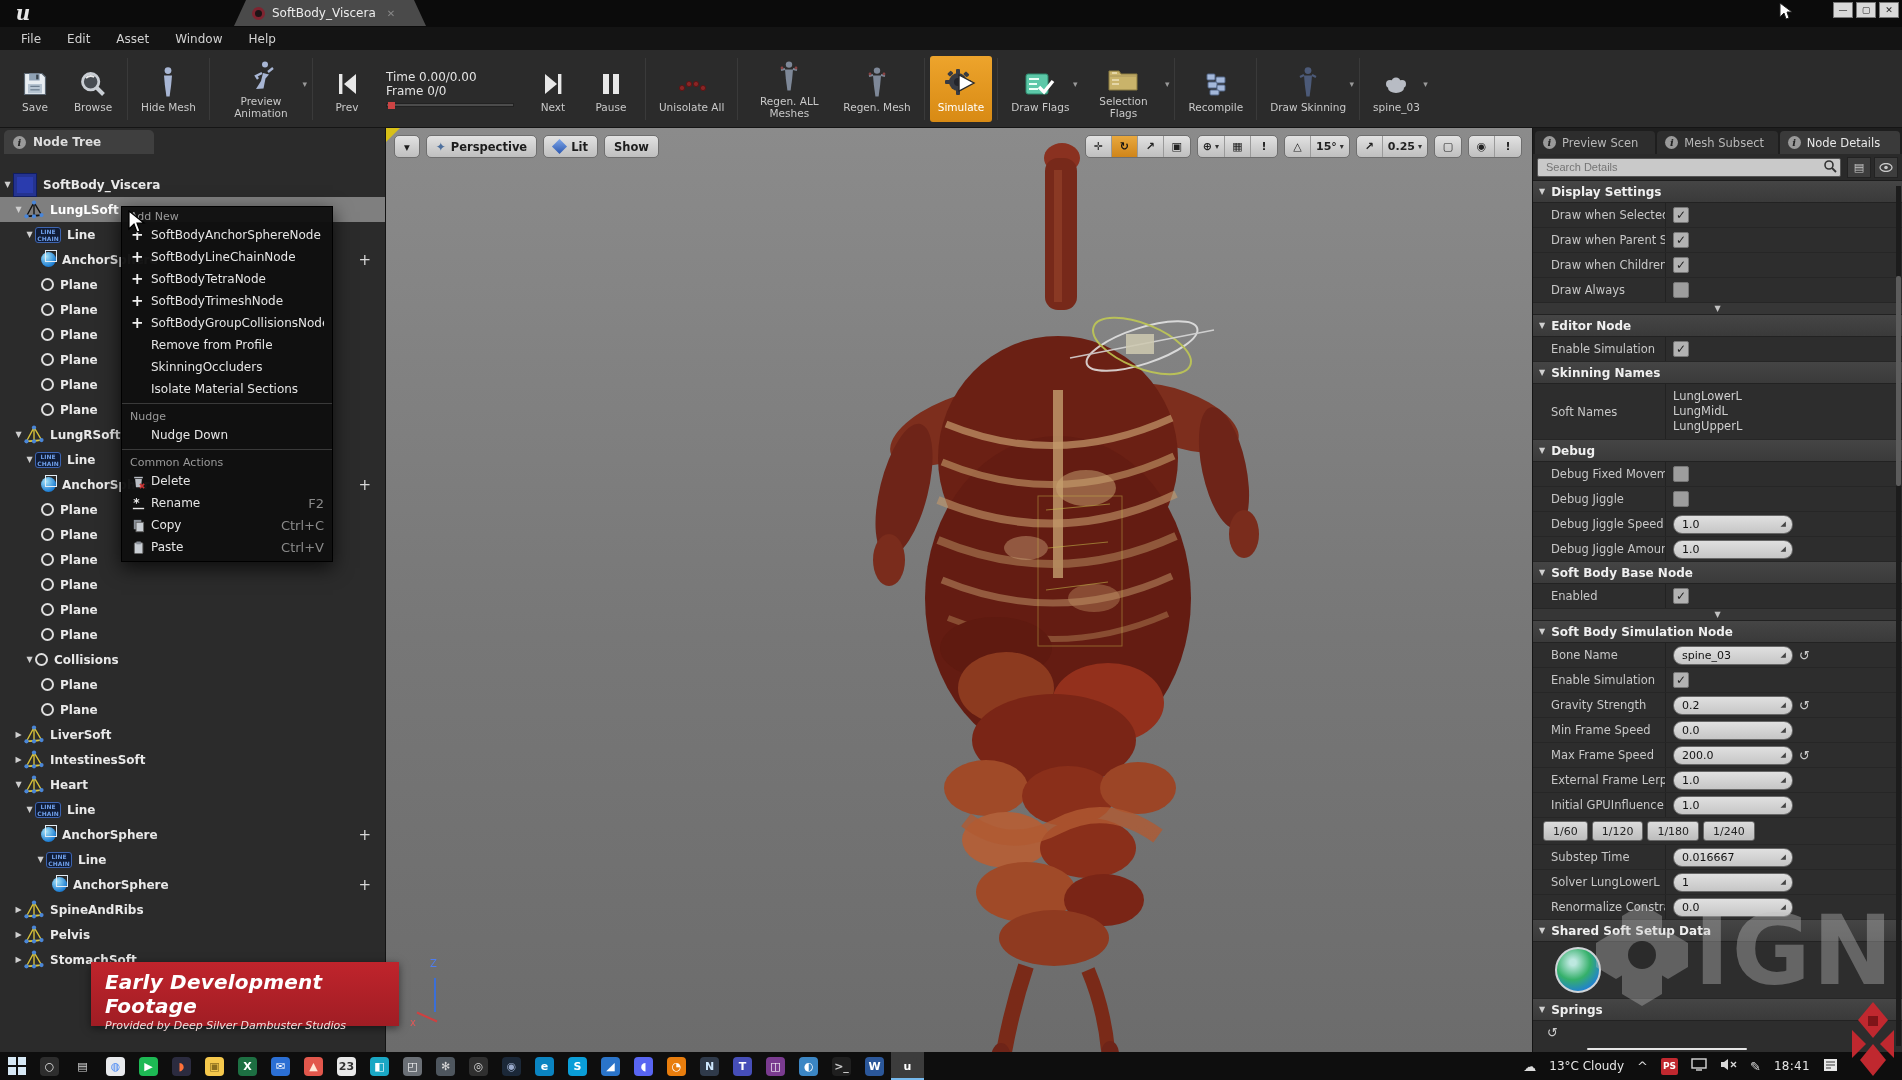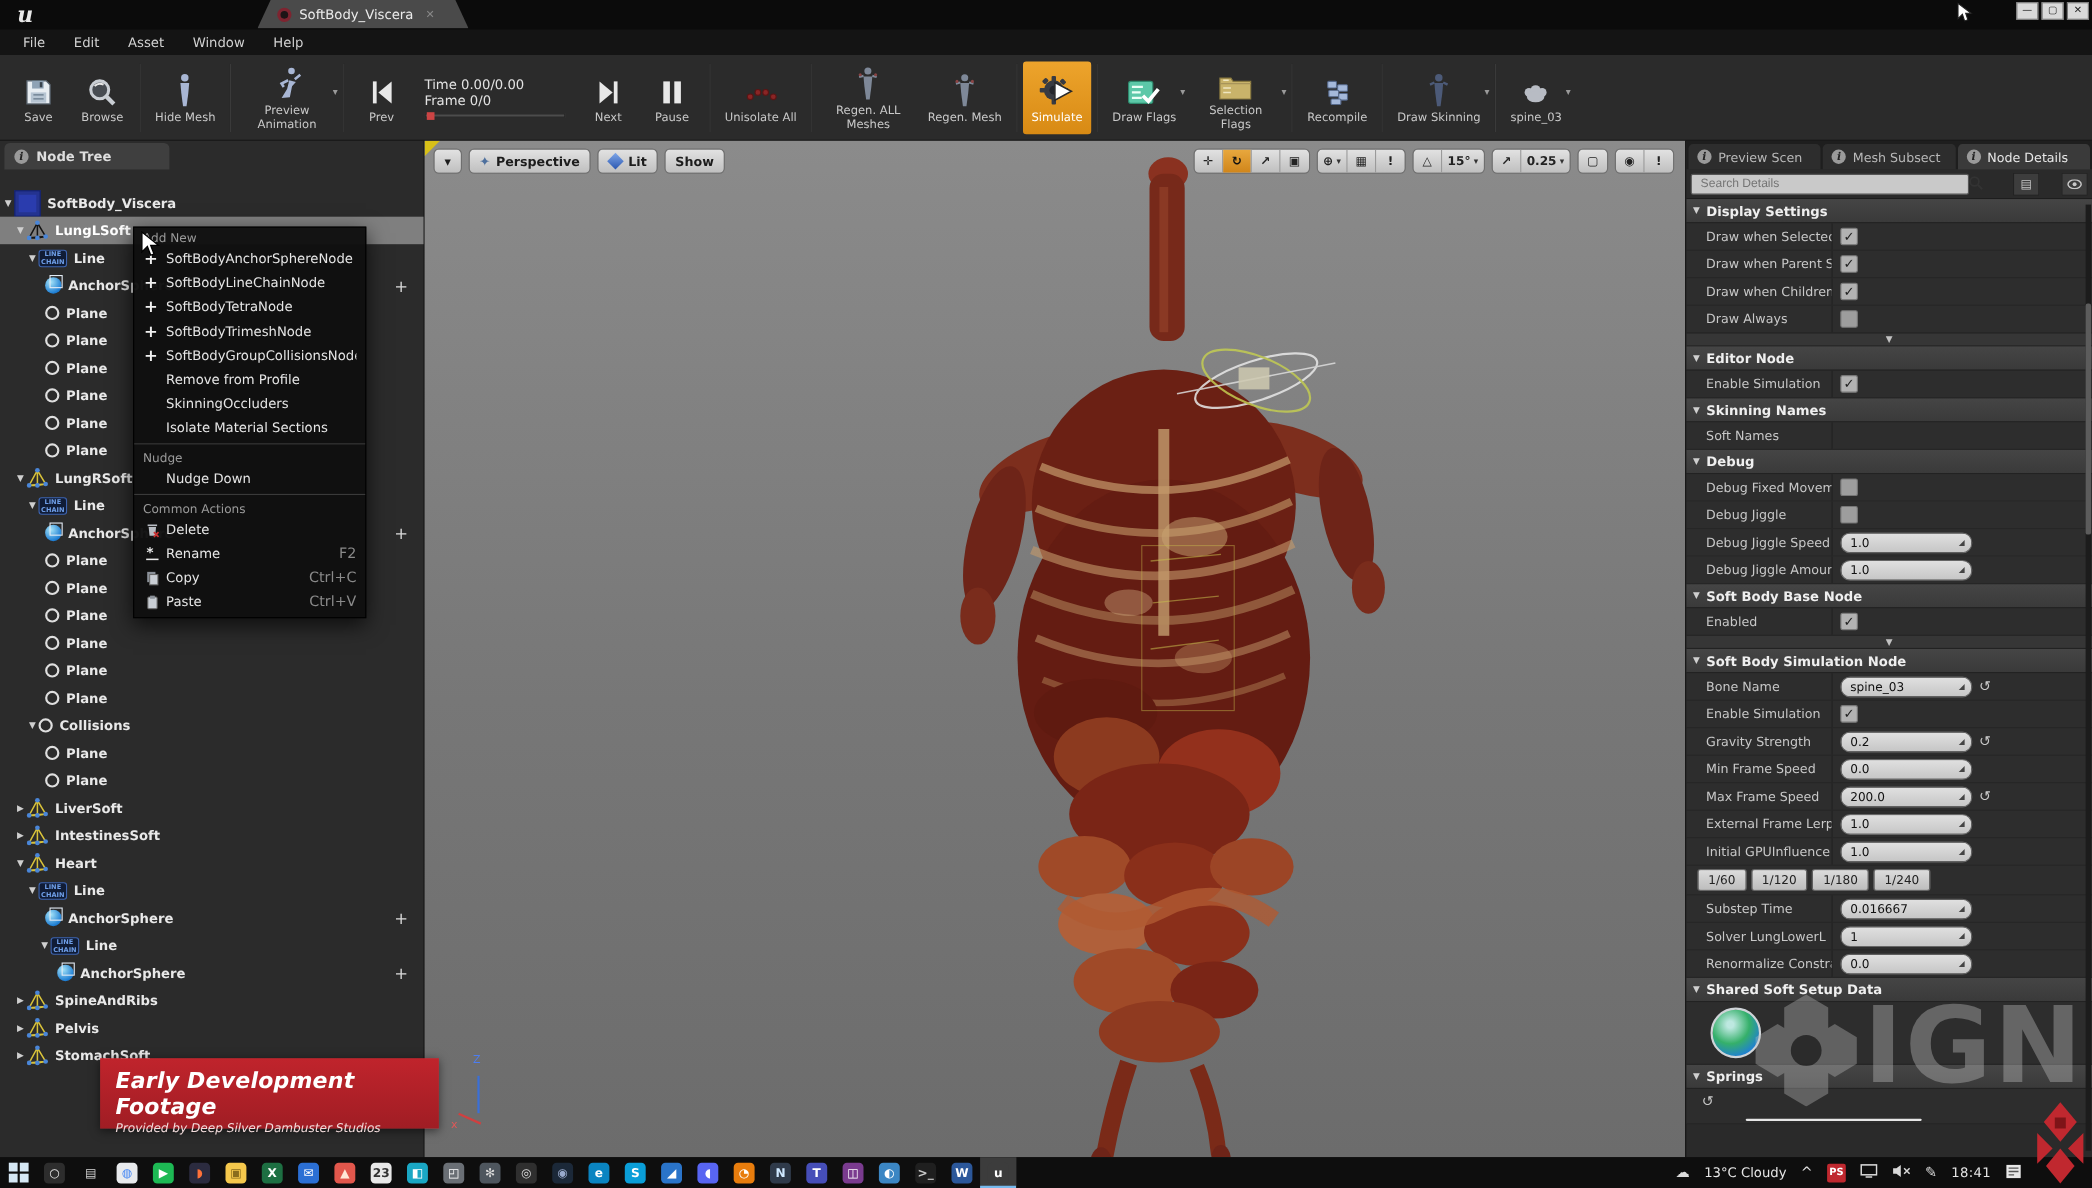--- a/index.html
+++ b/index.html
@@ -100,21 +100,21 @@
   #vp-axis .zlab { position:absolute; left:18px; top:-2px; color:#4d7df0; }
   #vp-axis .xline { position:absolute; left:4px; bottom:6px; width:22px; height:2px; background:#d04040; transform:rotate(24deg); }
   #vp-axis .xlab { position:absolute; left:-2px; bottom:-4px; color:#e05858; }
 
   
   #details { position:absolute; right:0; top:128px; width:370px; bottom:28px; background:#2a2a2a; border-left:1px solid #141414; overflow:hidden; }
   #dt-tabs { display:flex; height:26px; background:#1e1e1e; align-items:flex-end; gap:2px; padding:2px 2px 0; }
   .dtab { flex:1; height:23px; background:#2d2d2d; border-radius:4px 4px 0 0; display:flex; align-items:center;
     gap:6px; padding-left:8px; font-size:11.5px; color:#b8b8b8; white-space:nowrap; overflow:hidden; }
   .dtab.active { background:#3a3a3a; color:#e8e8e8; }
-  .dt-search { height:27px; background:#2a2a2a; display:flex; align-items:center; padding:0 4px; gap:20px; border-bottom:1px solid #1d1d1d; }
+  .dt-search { height:27px; background:#2a2a2a; display:flex; align-items:center; padding:0 4px; gap:3px; border-bottom:1px solid #1d1d1d; }
   .dt-search input { flex:1; height:19px; background:#c9c9c9; border:1px solid #555; border-radius:2px;
     font-size:11px; color:#333; padding:0 22px 0 8px; outline:none; }
   .srch-glass { position:relative; left:-21px; width:0; }
   .sq-btn { width:24px; height:21px; background:#3d3d3d; border:1px solid #222; color:#c9c9c9;
     font-size:11px; display:flex; align-items:center; justify-content:center; flex:none; }
   .dsec-h { height:22px; background:linear-gradient(#454545,#3a3a3a); display:flex; align-items:center;
     padding-left:6px; gap:6px; color:#efefef; font-size:12px; font-weight:700; border-bottom:1px solid #222; }
   .dsec-h .arr { font-size:8px; color:#cfcfcf; }
   .drow { min-height:25px; display:flex; align-items:center; background:#2d2d2d; border-bottom:1px solid #262626; position:relative; }
   .dlabel { width:133px; flex:none; padding-left:18px; font-size:11.5px; color:#c8c8c8;
@@ -911,20 +911,27 @@
           <div class="dval">
             <span class="chk">✓</span>
           </div>
         </div>
         <div class="dsec-h">
           <span class="arr">▼</span>
           <span>Skinning Names</span>
         </div>
         <div class="drow">
           <div class="dlabel">Soft Names</div>
+          <div class="dval">
+            <div class="mlines">
+              <div>LungLowerL</div>
+              <div>LungMidL</div>
+              <div>LungUpperL</div>
+            </div>
+          </div>
         </div>
         <div class="dsec-h">
           <span class="arr">▼</span>
           <span>Debug</span>
         </div>
         <div class="drow">
           <div class="dlabel">Debug Fixed Movemen</div>
           <div class="dval">
             <span class="chk off"></span>
           </div>

